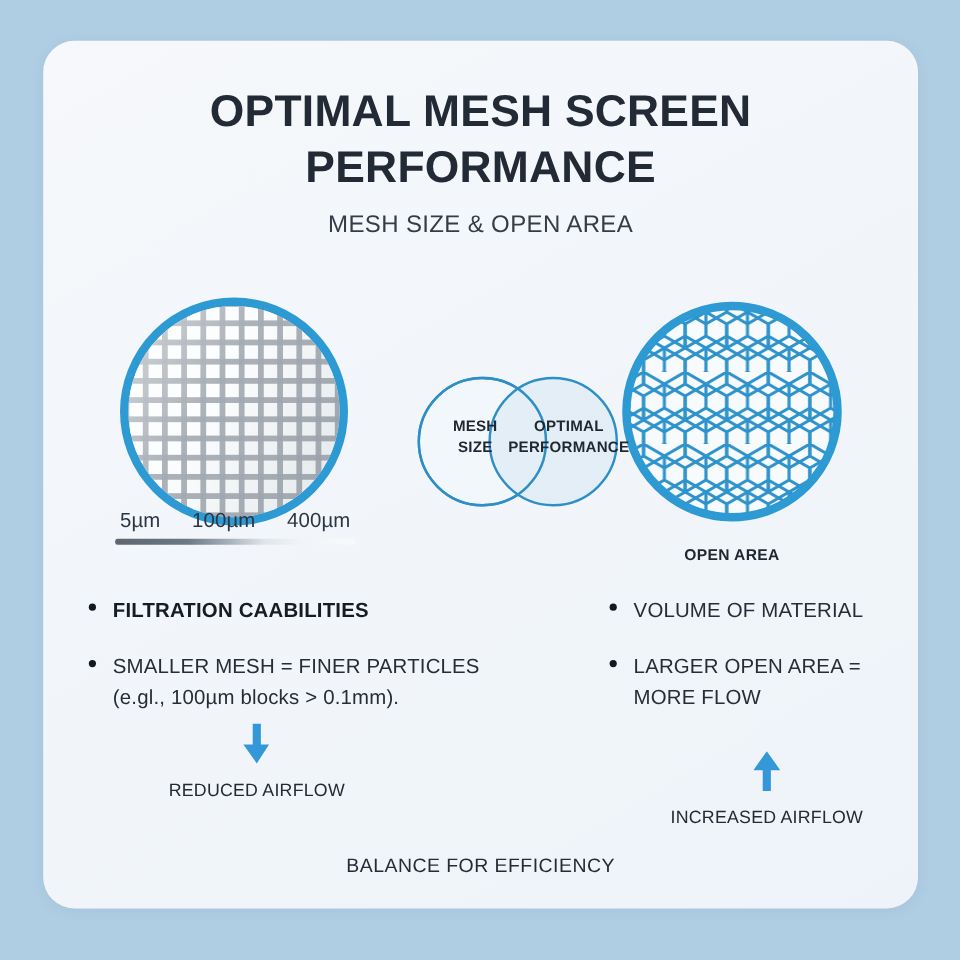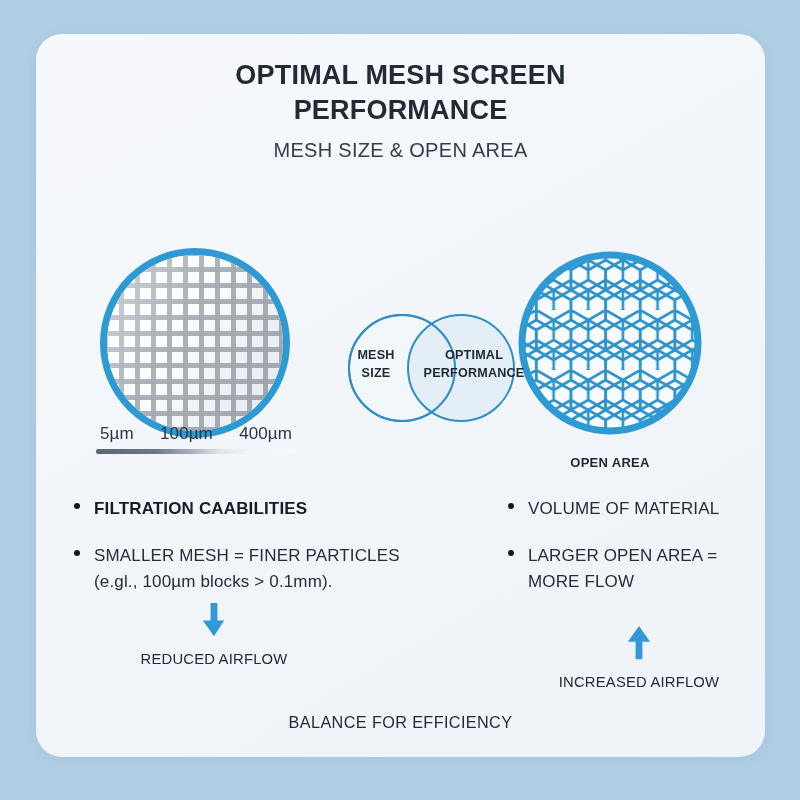--- a/index.html
+++ b/index.html
@@ -27,26 +27,26 @@
 
   
   #header {
     position: absolute;
     left: 0;
     top: 24px;
     width: 100%;
     text-align: center;
   }
   #title {
-    font-size: 27px;
+    font-size: 37px;
     font-weight: bold;
     color: #222a35;
     letter-spacing: 0.2px;
     line-height: 1.28;
-    margin: 0 auto;
+    margin: 11px auto;
     width: 470px;
   }
   #subtitle {
     margin-top: 12px;
     font-size: 20px;
     color: #343c47;
     letter-spacing: 0.3px;
   }
 
   
@@ -102,21 +102,21 @@
   .venn-label {
     position: absolute;
     font-size: 12.6px;
     font-weight: bold;
     color: #1f2730;
     text-align: center;
     line-height: 1.45;
     letter-spacing: 0.2px;
   }
   #venn-label-left {
-    left: 4px;
+    left: 24px;
     top: 44px;
     width: 66px;
   }
   #venn-label-right {
     left: 74px;
     top: 44px;
     width: 122px;
   }
 
   

